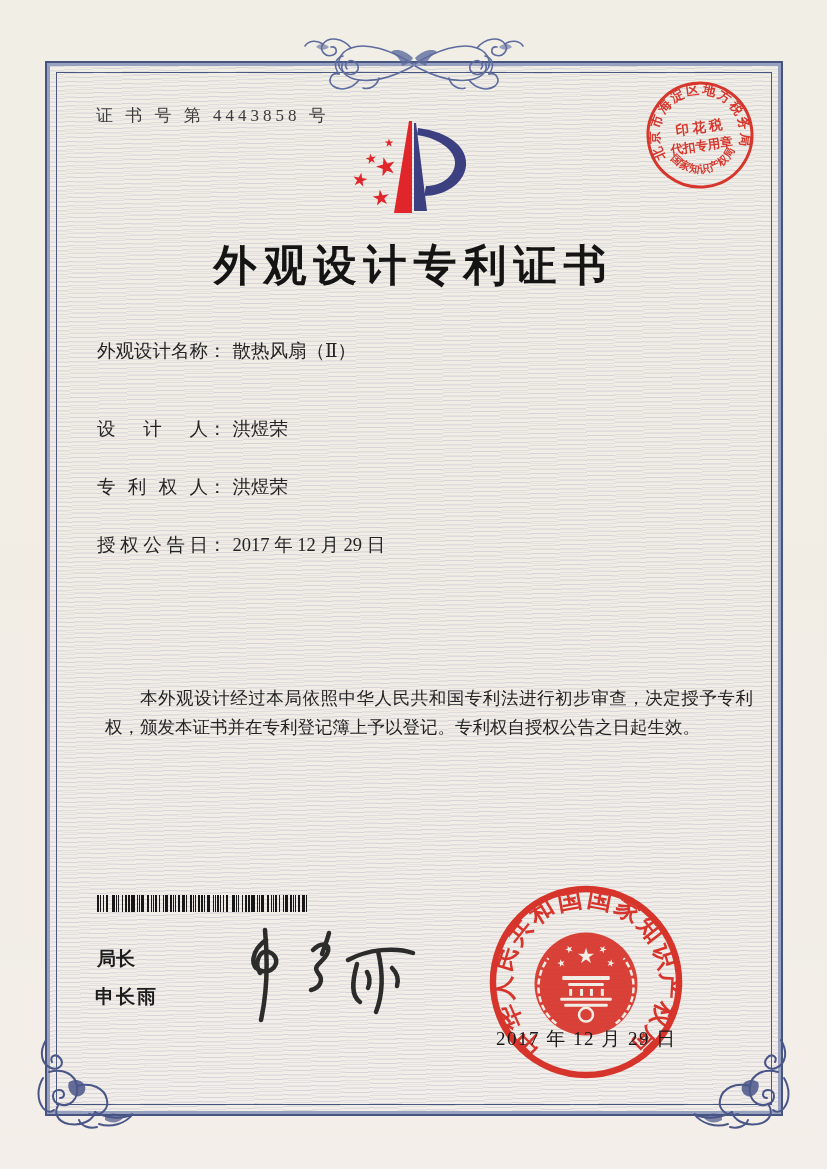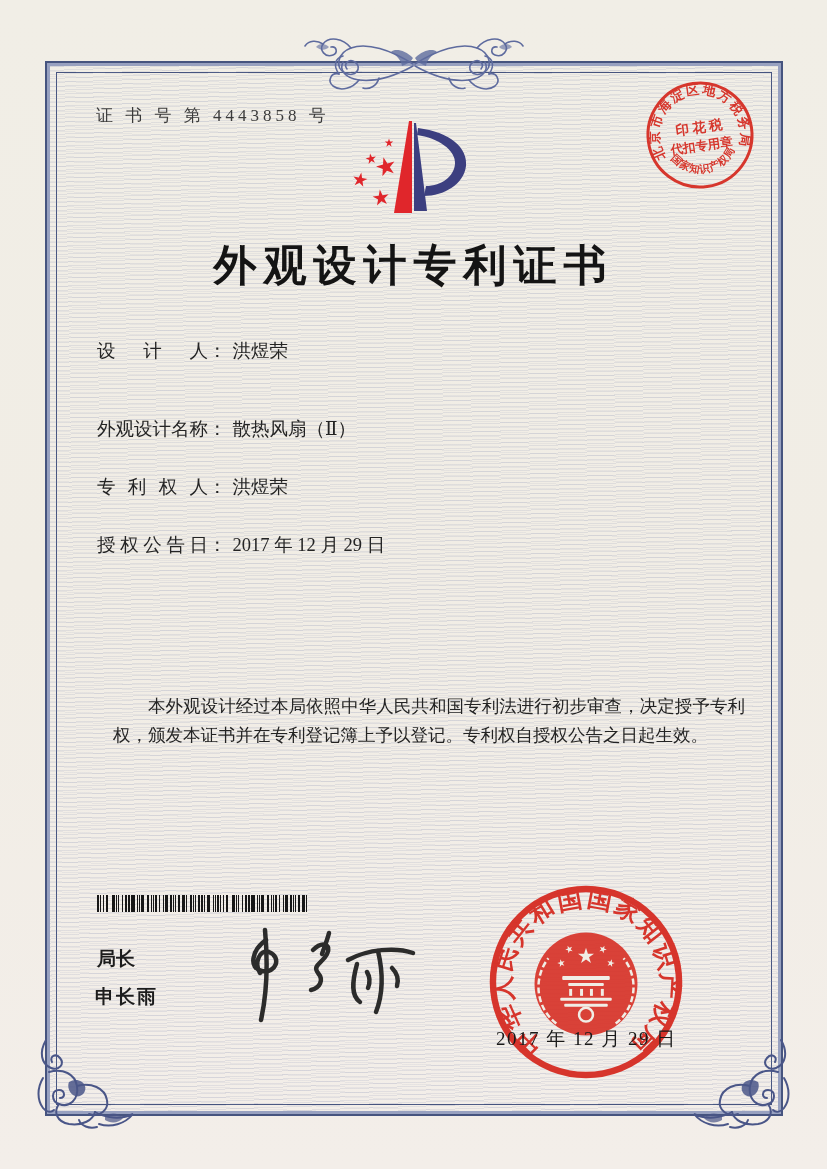--- a/index.html
+++ b/index.html
@@ -25,21 +25,21 @@
   .logo{position:absolute;left:330px;top:118px;z-index:3;}
   .title{position:absolute;left:0;right:0;top:237px;text-align:center;font-size:43px;font-weight:700;
     letter-spacing:7px;color:#141414;z-index:3;}
   .fields{position:absolute;left:97px;top:340px;font-size:18.5px;color:#242424;z-index:3;}
   .field-row{line-height:22px;margin-bottom:36px;white-space:nowrap;}
   .field-row:first-child{margin-bottom:56px;}
   .field-label{display:inline-block;width:111px;text-align:justify;text-align-last:justify;vertical-align:bottom;}
   .field-colon{margin-right:6px;}
   .body-text{position:absolute;left:97px;top:676px;width:664px;font-size:17.5px;line-height:29.2px;
     text-align:justify;color:#232323;z-index:3;}
-  .body-text p{margin:16px;text-indent:2em;}
+  .body-text p{margin:8px;text-indent:2em;}
   
   .barcode{position:absolute;left:97px;top:895px;width:214px;height:17px;z-index:3;}
   .barcode i{position:absolute;top:0;bottom:0;background:#171717;}
   .signer-title{position:absolute;left:97px;top:946px;font-family:"Liberation Sans","DejaVu Sans",sans-serif;
     font-weight:700;font-size:19px;color:#1d1d1d;z-index:3;}
   .signer-name{position:absolute;left:95px;top:984px;font-family:"Liberation Sans","DejaVu Sans",sans-serif;
     font-weight:700;font-size:19px;letter-spacing:2px;color:#1d1d1d;z-index:3;}
   .signature{position:absolute;left:210px;top:920px;z-index:4;}
   .seal{position:absolute;left:487px;top:883px;z-index:2;opacity:.93;}
   .seal-date{position:absolute;left:496px;top:1026px;font-size:19px;letter-spacing:1.5px;color:#191919;z-index:4;white-space:nowrap;}
@@ -118,24 +118,24 @@
       <use href="#star" transform="translate(56,49) scale(10) rotate(-15)"></use>
       <use href="#star" transform="translate(30,62) scale(7.5) rotate(10)"></use>
       <use href="#star" transform="translate(51,80) scale(8.5) rotate(-8)"></use>
     </g>
   </svg>
 
   <div class="title">外观设计专利证书</div>
 
   <div class="fields">
     <div class="field-row">
+      <span class="field-label">外观设计名称</span><span class="field-colon">：</span><span class="field-value">散热风扇（Ⅱ）</span>
+    </div>
+    <div class="field-row">
       <span class="field-label">设 计 人</span><span class="field-colon">：</span><span class="field-value">洪煜荣</span>
-    </div>
-    <div class="field-row">
-      <span class="field-label">外观设计名称</span><span class="field-colon">：</span><span class="field-value">散热风扇（Ⅱ）</span>
     </div>
     <div class="field-row">
       <span class="field-label">专 利 权 人</span><span class="field-colon">：</span><span class="field-value">洪煜荣</span>
     </div>
     <div class="field-row">
       <span class="field-label">授权公告日</span><span class="field-colon">：</span><span class="field-value">2017 年 12 月 29 日</span>
     </div>
   </div>
 
   <div class="body-text">

